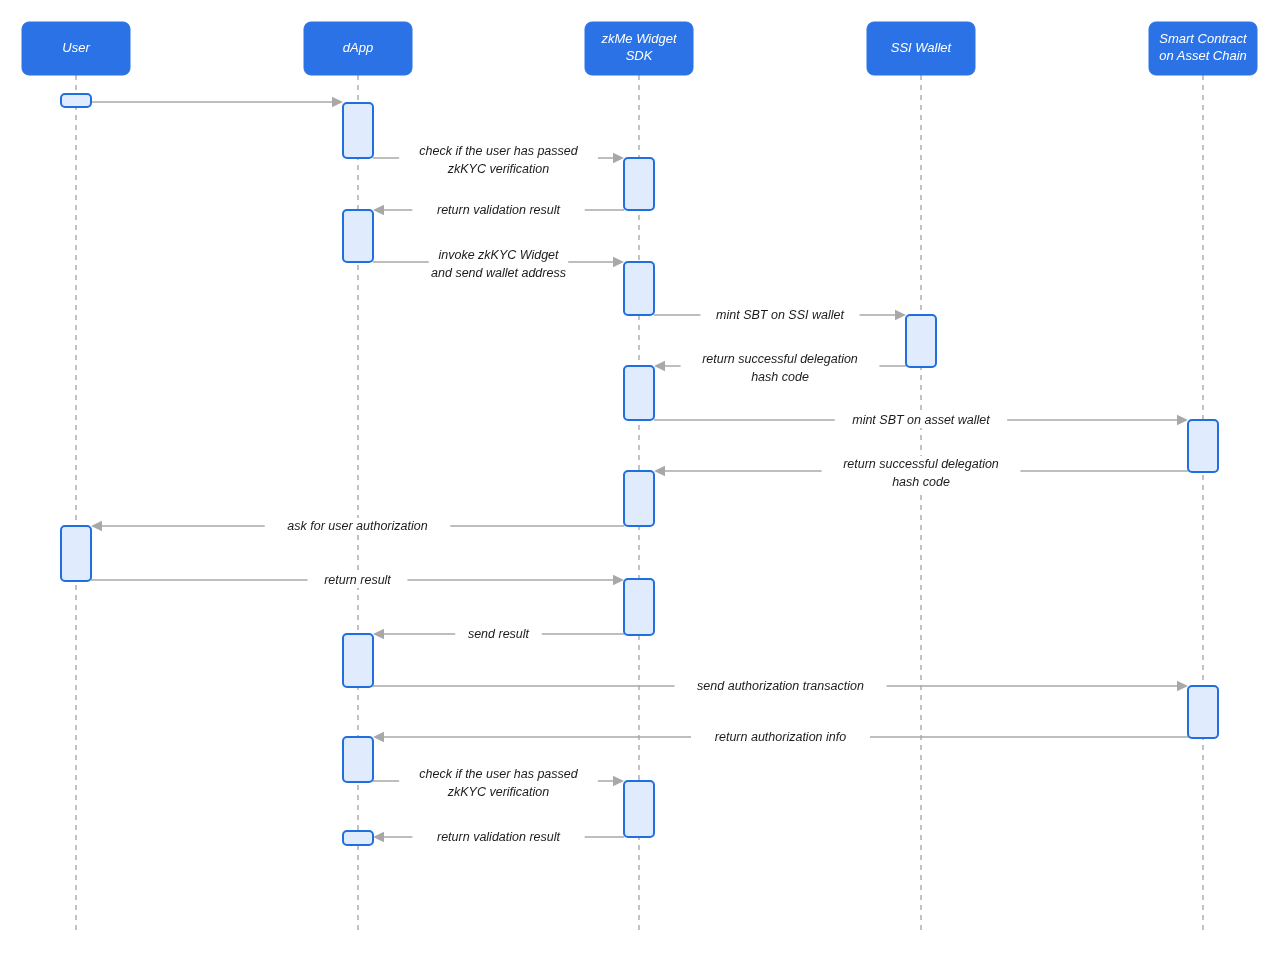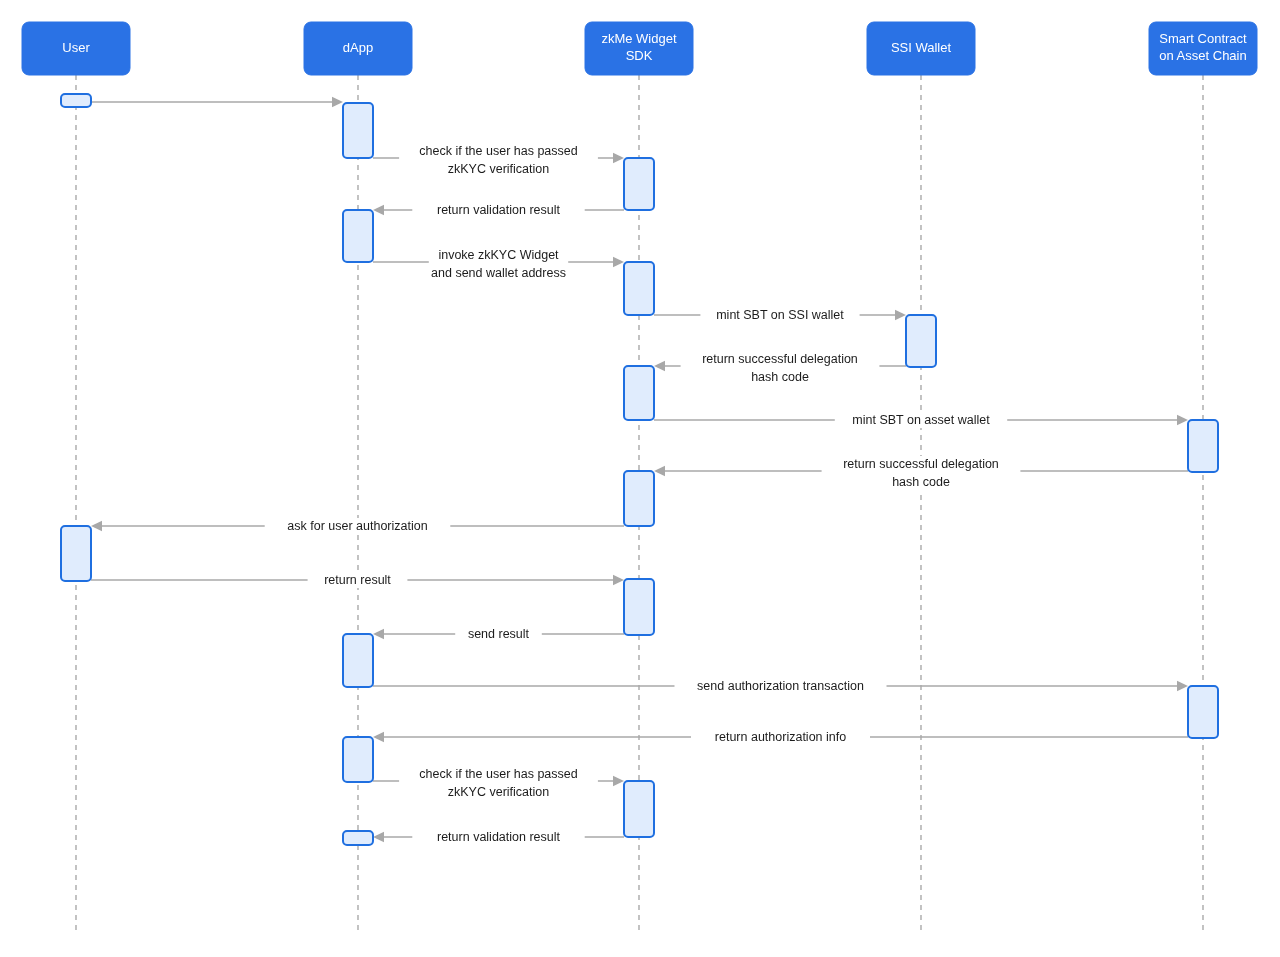--- a/index.html
+++ b/index.html
@@ -12,20 +12,21 @@
     width: 1280px;
     height: 957px;
     font-family: "Liberation Sans", sans-serif;
     overflow: hidden;
   }
   #diagram-root {
     position: relative;
     width: 1280px;
     height: 957px;
     background: #ffffff;
+    font-style: italic;
   }
   svg.seq-canvas {
     display: block;
     width: 1280px;
     height: 957px;
   }
   .participant-box {
     fill: #2a72e5;
     stroke: #2a72e5;
     stroke-width: 1;

